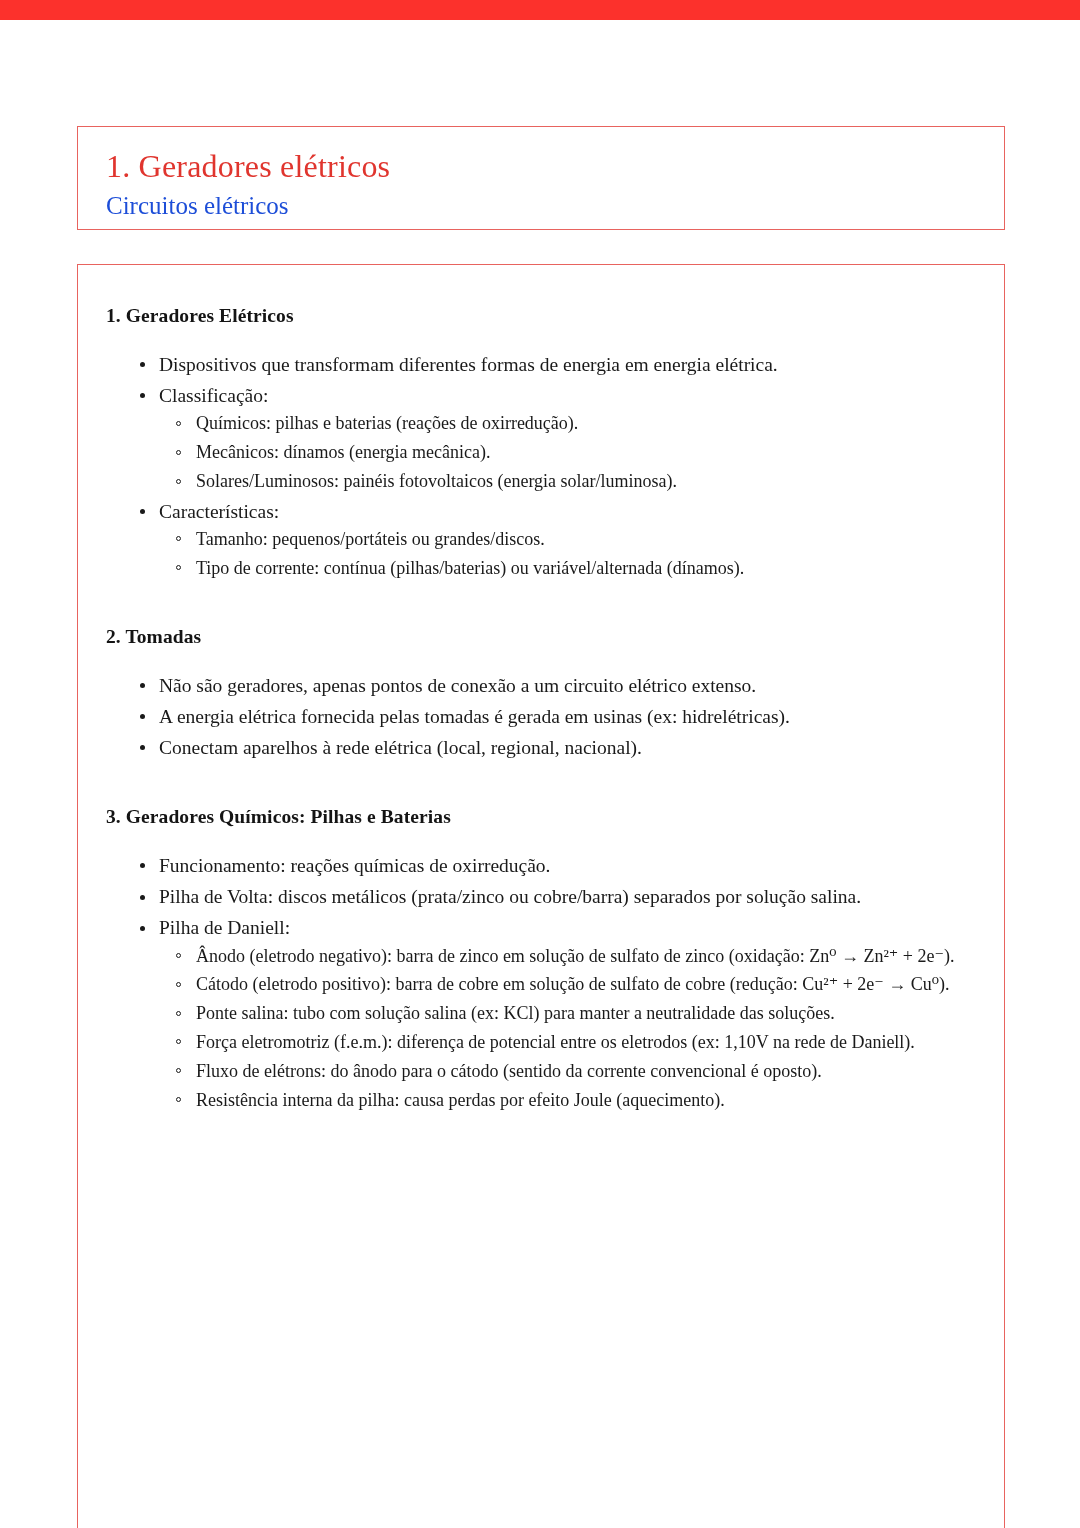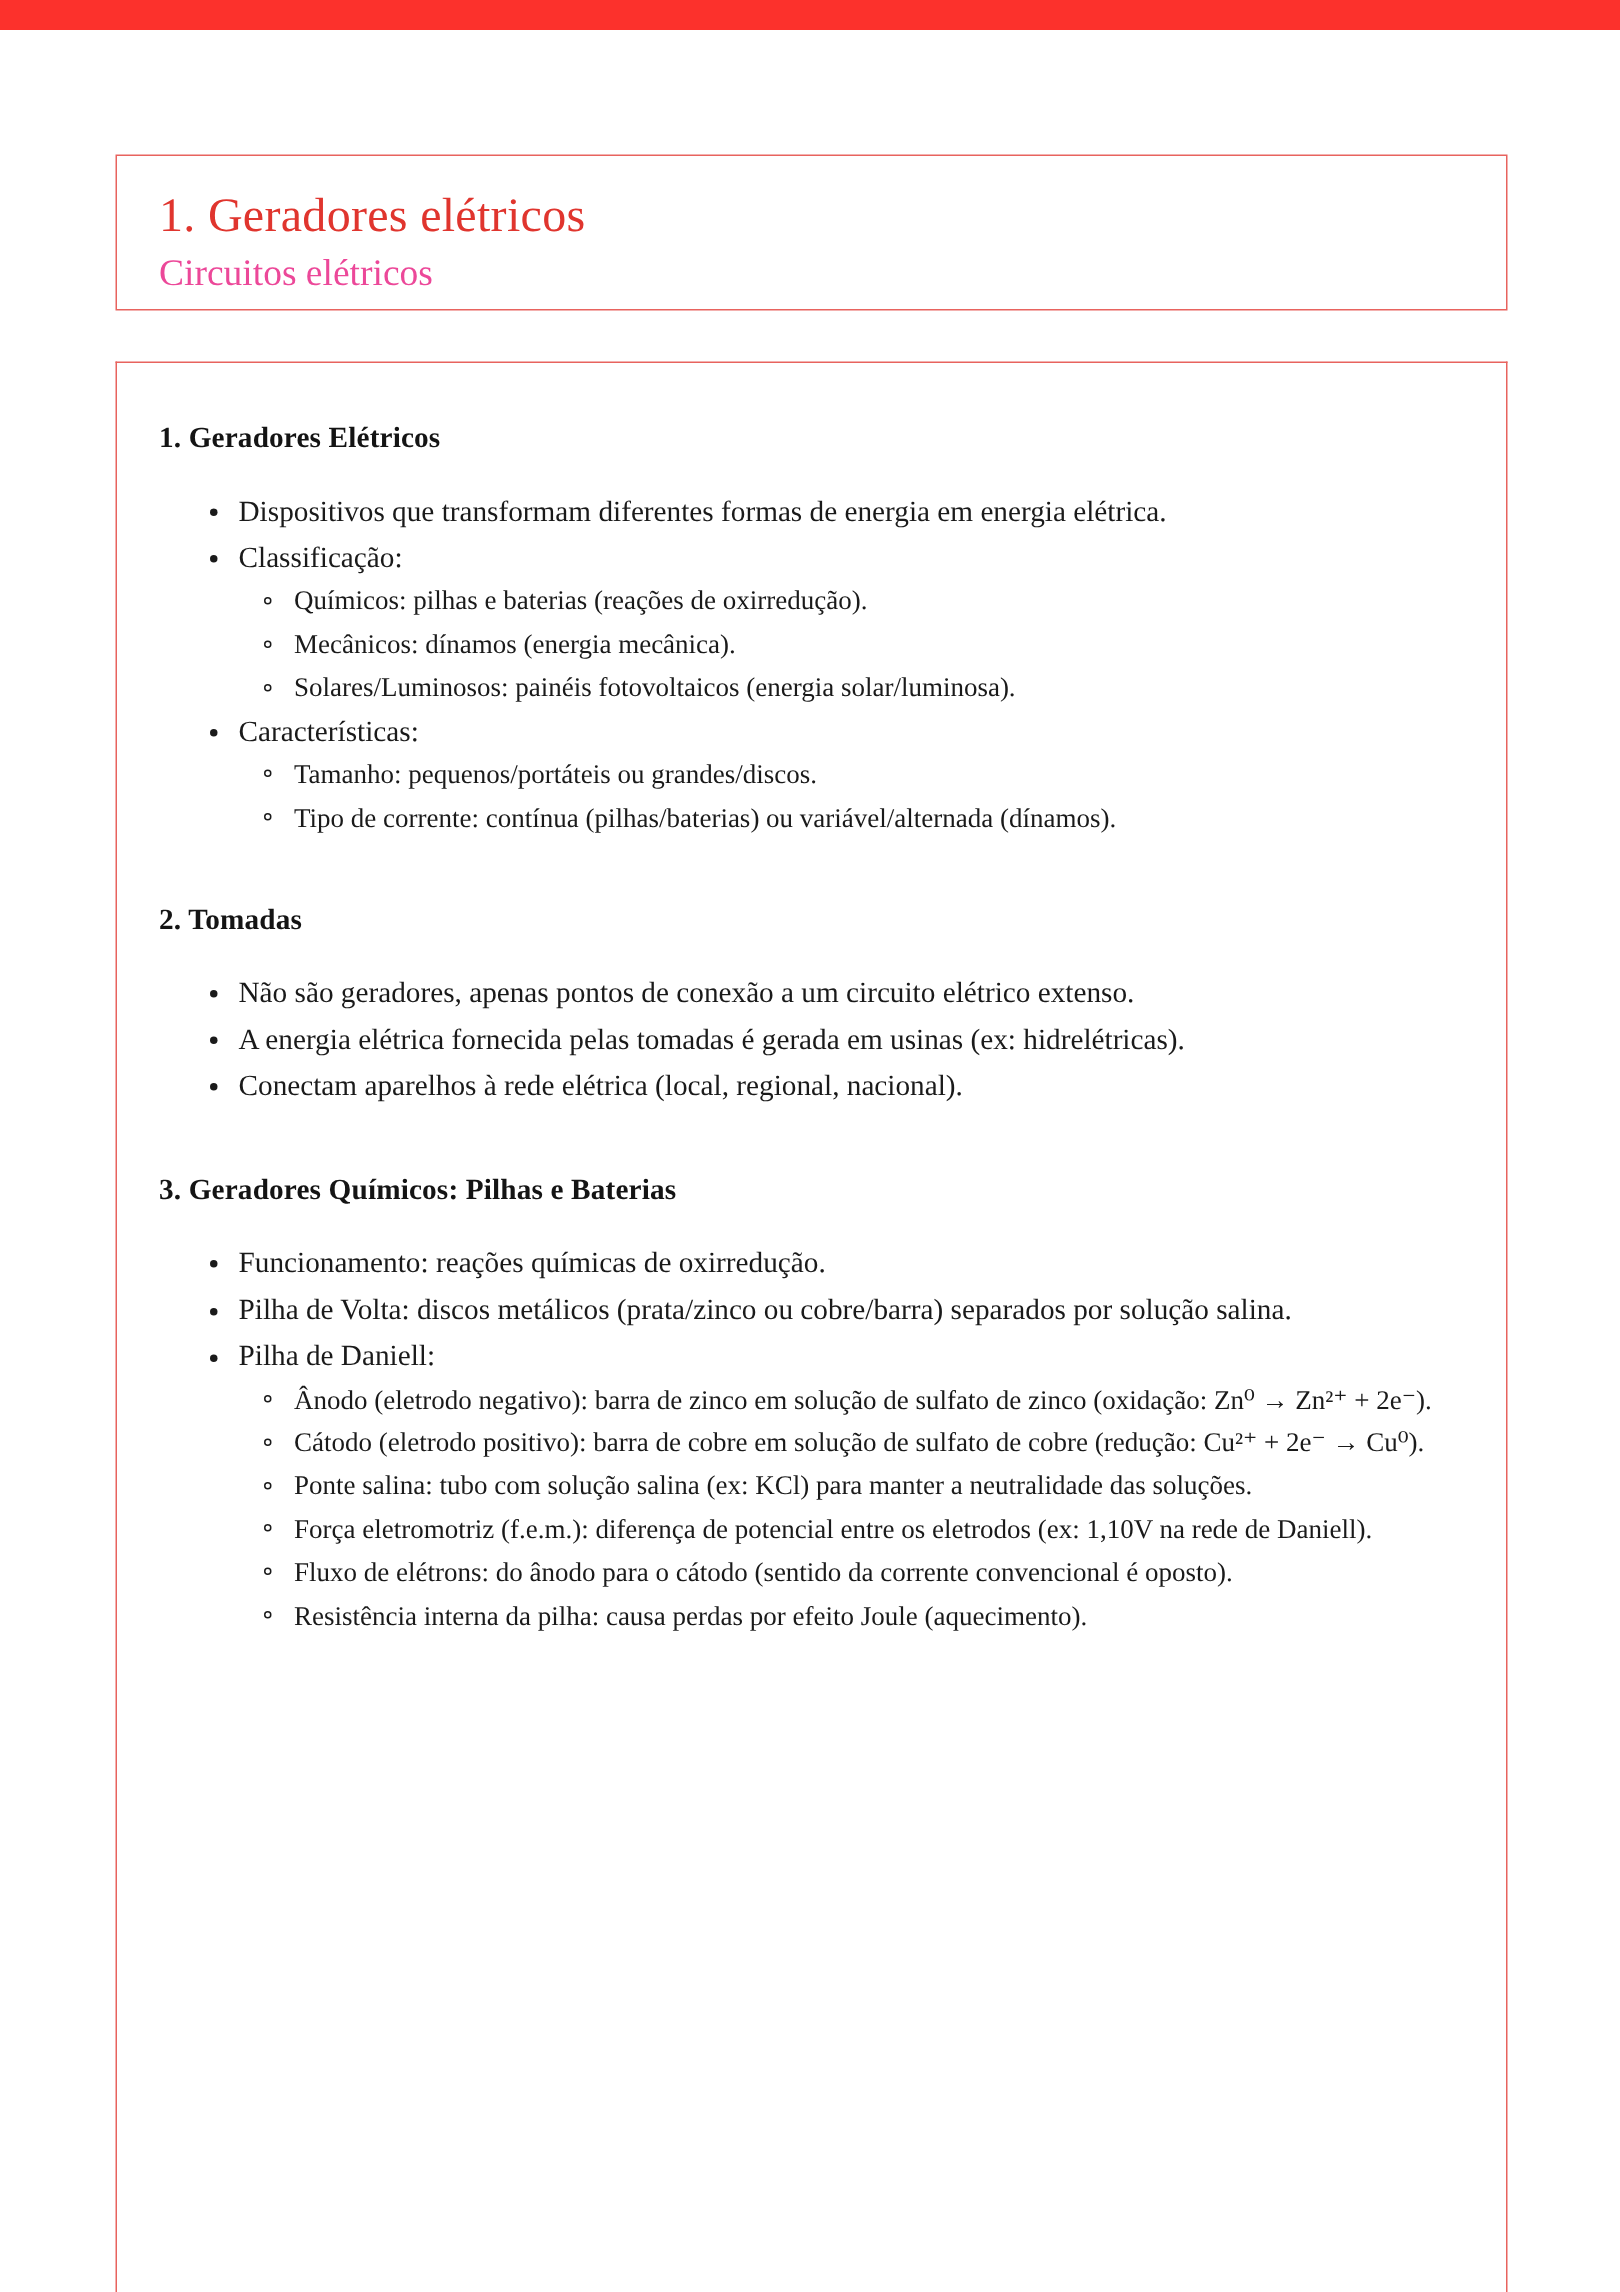--- a/index.html
+++ b/index.html
@@ -20,21 +20,21 @@
     position: absolute;
     top: 0;
     left: 0;
     width: 1080px;
     height: 20px;
     background: #fc312c;
   }
 
   .page {
     position: absolute;
-    top: 13px;
+    top: 36px;
     left: 0;
     width: 1080px;
     height: 1436px;
   }
 
   
   .header-card {
     position: absolute;
     left: 77px;
     top: 90px;
@@ -49,21 +49,21 @@
     font-weight: normal;
     color: #e0352e;
     letter-spacing: 0.2px;
     line-height: 1.08;
     margin: 0;
     white-space: nowrap;
   }
   .doc-subtitle {
     font-size: 25px;
     font-weight: normal;
-    color: #ec4899;
+    color: #1d4ed8;
     line-height: 1.25;
     margin: 6px 0 16px 0;
     white-space: nowrap;
   }
 
   
   .content-card {
     position: absolute;
     left: 77px;
     top: 228px;

